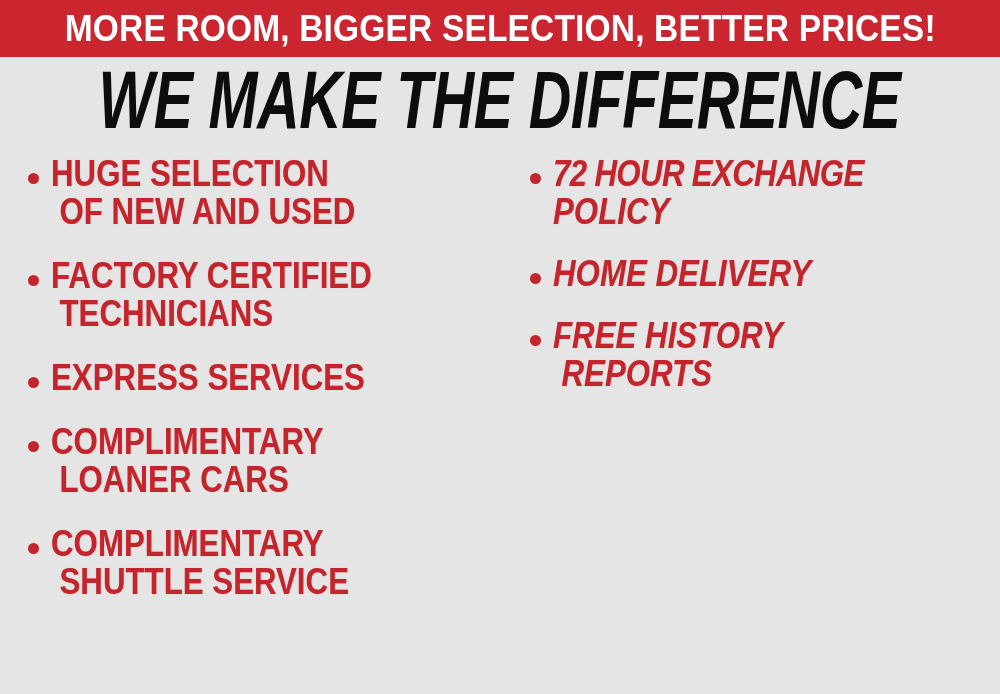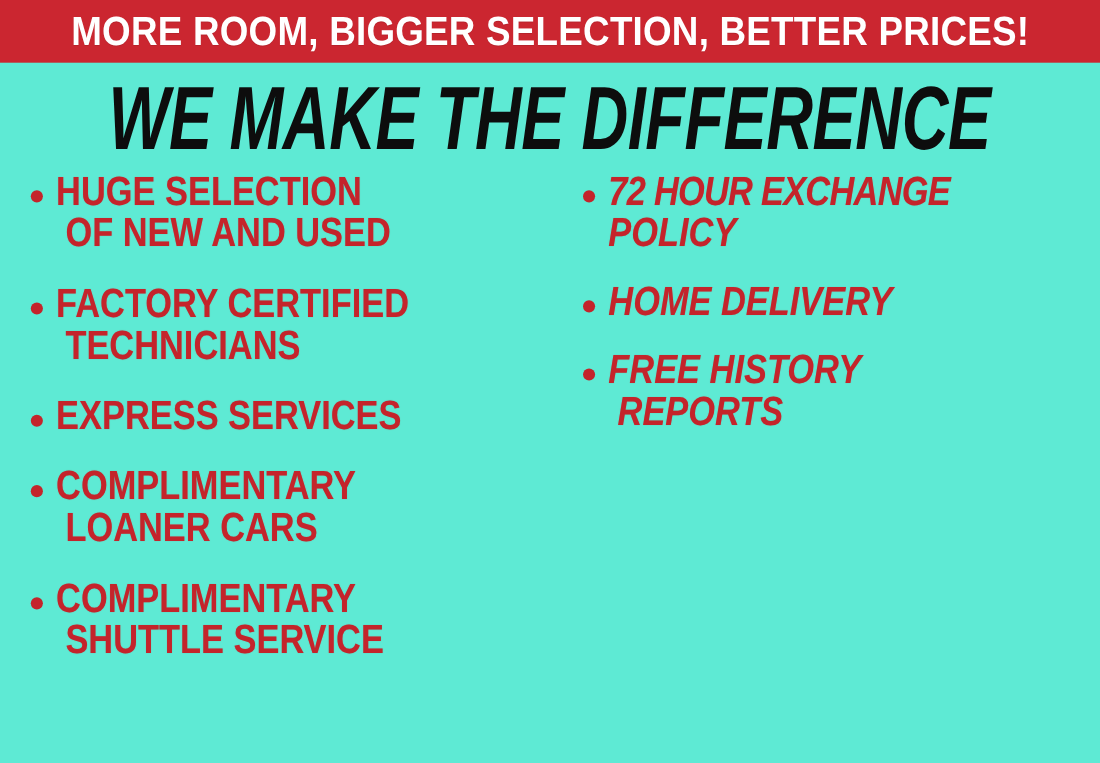--- a/index.html
+++ b/index.html
@@ -13,21 +13,21 @@
     background: #fdfcfa;
     font-family: "Liberation Sans", sans-serif;
     overflow: hidden;
     position: relative;
   }
 
   #poster {
     position: relative;
     width: 1000px;
     height: 694px;
-    background: #5eead4;
+    background: #e5e5e5;
     overflow: hidden;
   }
 
   
   .banner {
     position: absolute;
     left: 0;
     top: 0;
     width: 1000px;
     height: 57px;
@@ -51,21 +51,21 @@
   }
 
   
   .headline-wrap {
     position: absolute;
     left: 0;
     top: 68px;
     width: 1000px;
     height: 72px;
     display: flex;
-    align-items: flex-start;
+    align-items: flex-end;
     justify-content: center;
   }
   .headline {
     color: #0d0d0d;
     font-family: "Liberation Sans", sans-serif;
     font-weight: bold;
     font-style: italic;
     font-size: 80px;
     line-height: 80px;
     letter-spacing: -0.5px;

